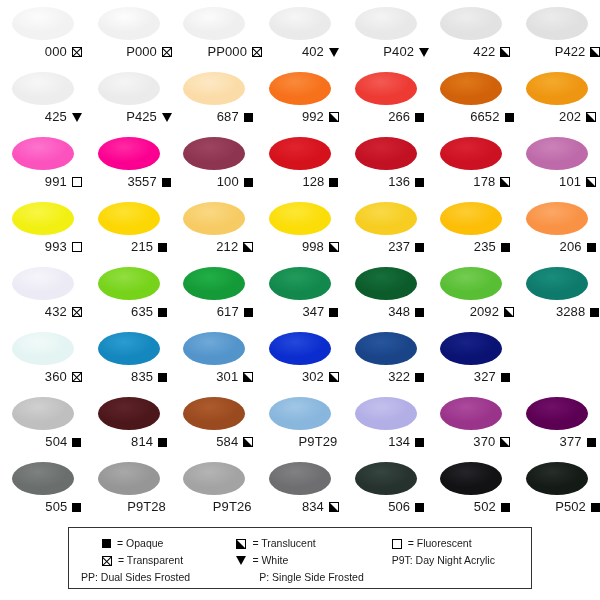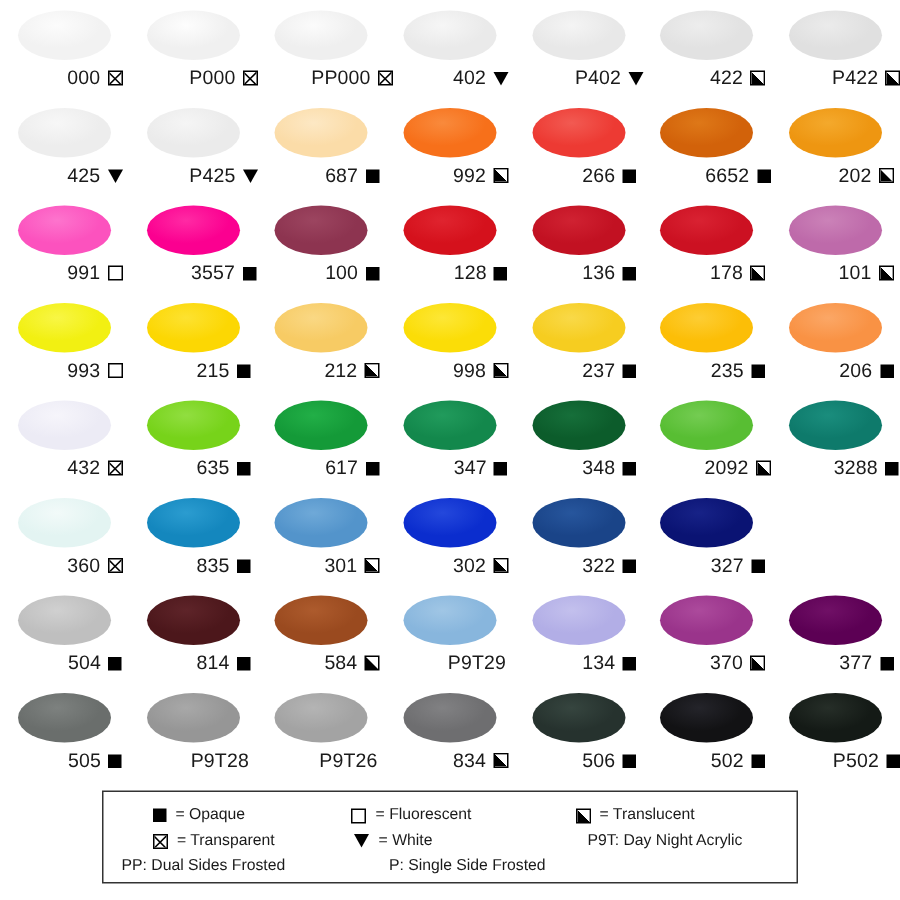--- a/index.html
+++ b/index.html
@@ -572,27 +572,27 @@
       </div>
     </div>
 
   <div class="legend">
 
     <div class="legend-row">
       <div class="legend-col c1">
         <span class="sym sym-opaque"></span>
         <span class="legend-text">= Opaque</span>
       </div>
+      <div class="legend-col c2">
+        <span class="sym sym-translucent"></span>
+        <span class="legend-text">= Translucent</span>
+      </div>
       <div class="legend-col c3">
         <span class="sym sym-fluorescent"></span>
         <span class="legend-text">= Fluorescent</span>
-      </div>
-      <div class="legend-col c2">
-        <span class="sym sym-translucent"></span>
-        <span class="legend-text">= Translucent</span>
       </div>
     </div>
 
     <div class="legend-row">
       <div class="legend-col c1">
         <span class="sym sym-transparent"></span>
         <span class="legend-text">= Transparent</span>
       </div>
       <div class="legend-col c2">
         <span class="sym sym-white"></span>

